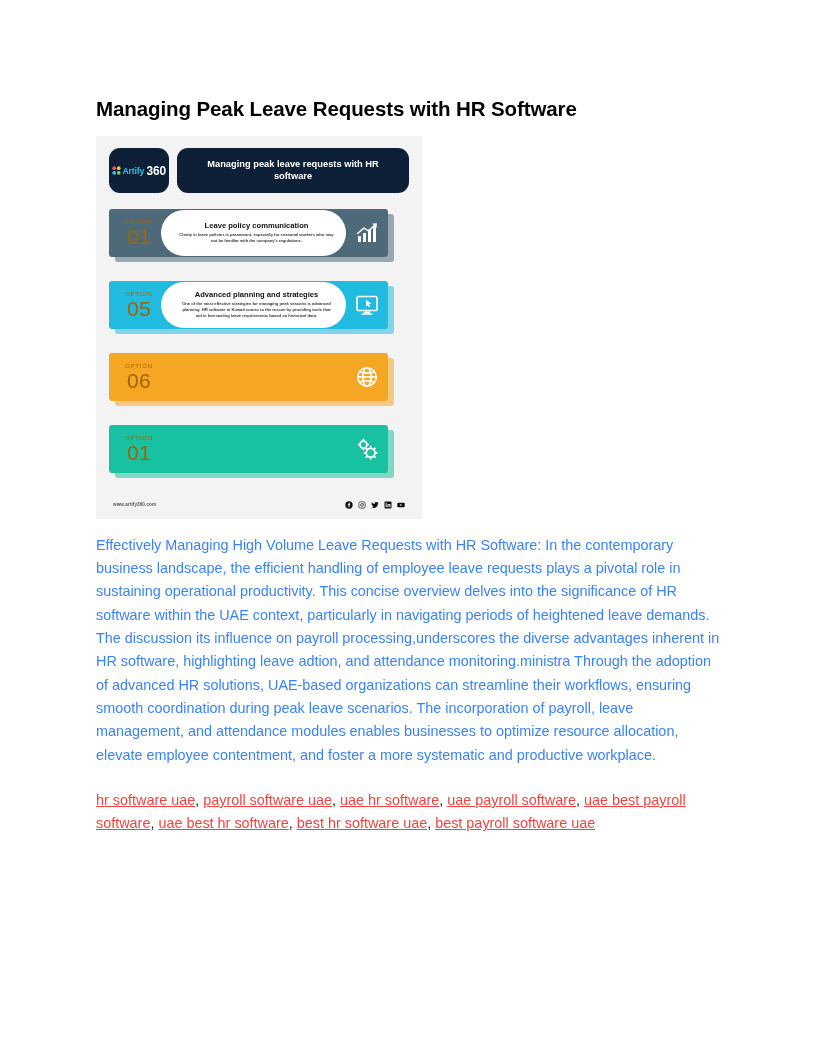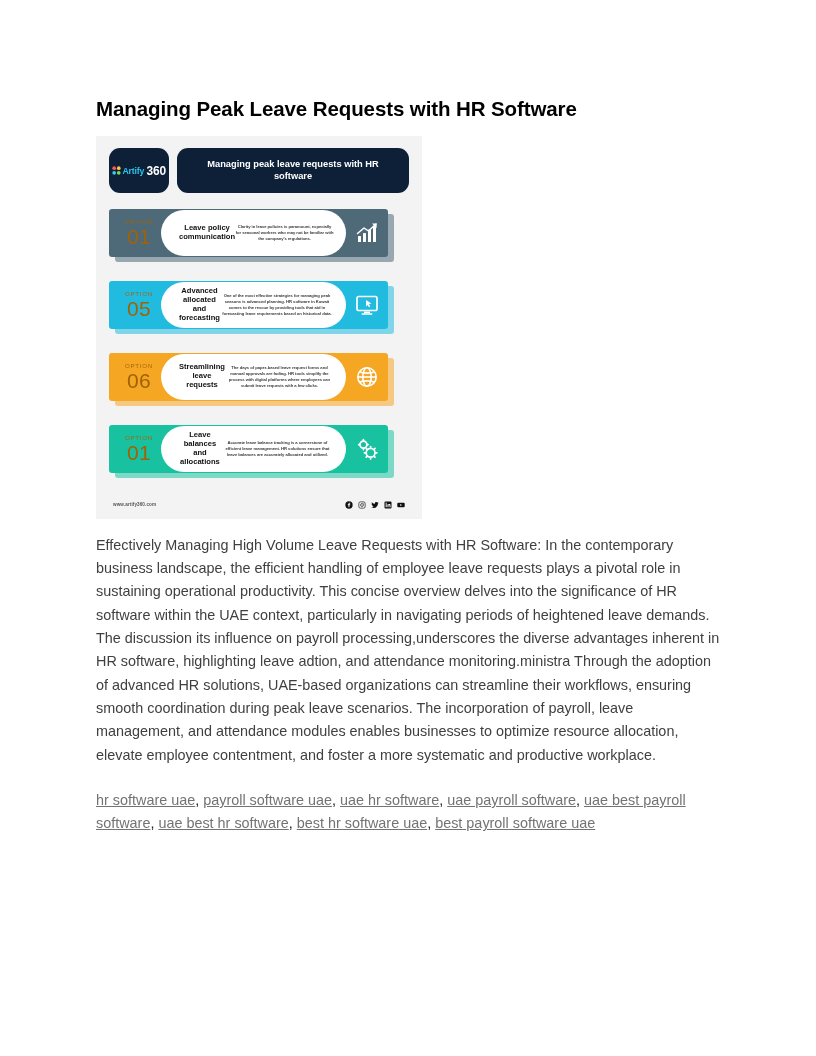--- a/index.html
+++ b/index.html
@@ -166,21 +166,21 @@
   .opt-pill {
     position: absolute;
     left: 52px;
     top: 1px;
     width: 185px;
     height: 46px;
     background: #ffffff;
     border-radius: 24px;
     z-index: 2;
     display: flex;
-    flex-direction: row;
+    flex-direction: column;
     align-items: center;
     justify-content: center;
     padding: 2px 12px 2px 18px;
     box-sizing: border-box;
     text-align: center;
   }
   .opt-head {
     font-size: 7.6px;
     font-weight: bold;
     color: #111111;
@@ -234,34 +234,34 @@
     width: 8px;
     height: 8px;
   }
   .ig-social svg { display: block; }
 
   
   .body-text {
     margin: 15px 0 0 0;
     font-size: 14.4px;
     line-height: 1.62;
-    color: #404040;
+    color: #3b82f6;
     max-width: 625px;
     text-align: left;
   }
 
   .link-line {
     margin: 22px 0 0 0;
     font-size: 14.4px;
     line-height: 1.6;
     color: #1155cc;
     max-width: 615px;
   }
   .link-line a {
-    color: #737373;
+    color: #ef4444;
   }
   .link-line .sep {
     color: #1a1a1a;
     text-decoration: none;
   }
 </style>
 </head>
 <body>
 
 <div class="page">
@@ -310,65 +310,57 @@
     </div>
 
     <div class="opt-row">
       <div class="opt-shadow" style="background:#22bbe0"></div>
       <div class="opt-bar" style="background:#22bbe0"></div>
       <div class="opt-left">
         <span class="opt-label">OPTION</span>
         <span class="opt-num">05</span>
       </div>
       <div class="opt-pill">
-        <div class="opt-head">Advanced allocated and forecasting</div>
+        <div class="opt-head">Advanced planning and strategies</div>
         <div class="opt-desc">One of the most effective strategies for managing peak seasons is advanced planning. HR software in Kuwait comes to the rescue by providing tools that aid in forecasting leave requirements based on historical data.</div>
       </div>
       <div class="opt-icon" style="background:#22bbe0">
         <svg width="24" height="24" viewBox="0 0 24 24">
           <rect x="2" y="3.5" width="20" height="14" rx="1.8" fill="none" stroke="#ffffff" stroke-width="1.7"></rect>
           <rect x="9" y="18.5" width="6" height="1.6" fill="#ffffff"></rect>
           <rect x="6.5" y="20.2" width="11" height="1.6" rx="0.8" fill="#ffffff"></rect>
           <path d="M11 7 L16.4 10.6 L14 11.2 L15.2 13.6 L13.9 14.3 L12.7 11.9 L11 13.4 Z" fill="#ffffff"></path>
         </svg>
       </div>
     </div>
 
     <div class="opt-row">
       <div class="opt-shadow" style="background:#f5a623"></div>
       <div class="opt-bar" style="background:#f5a623"></div>
       <div class="opt-left">
         <span class="opt-label">OPTION</span>
         <span class="opt-num">06</span>
-      </div>
-      <div class="opt-pill">
-        <div class="opt-head">Streamlining leave requests</div>
-        <div class="opt-desc">The days of paper-based leave request forms and manual approvals are fading. HR tools simplify the process with digital platforms where employees can submit leave requests with a few clicks.</div>
       </div>
       <div class="opt-icon" style="background:#f5a623">
         <svg width="24" height="24" viewBox="0 0 24 24" fill="none" stroke="#ffffff" stroke-width="1.6">
           <circle cx="12" cy="12" r="9.2"></circle>
           <ellipse cx="12" cy="12" rx="4.2" ry="9.2"></ellipse>
           <line x1="2.8" y1="12" x2="21.2" y2="12"></line>
           <path d="M4.6 6.6 C7.6 8.6 16.4 8.6 19.4 6.6"></path>
           <path d="M4.6 17.4 C7.6 15.4 16.4 15.4 19.4 17.4"></path>
         </svg>
       </div>
     </div>
 
     <div class="opt-row">
       <div class="opt-shadow" style="background:#18c2a0"></div>
       <div class="opt-bar" style="background:#18c2a0"></div>
       <div class="opt-left">
         <span class="opt-label">OPTION</span>
         <span class="opt-num">01</span>
-      </div>
-      <div class="opt-pill">
-        <div class="opt-head">Leave balances and allocations</div>
-        <div class="opt-desc">Accurate leave balance tracking is a cornerstone of efficient leave management. HR solutions ensure that leave balances are accurately allocated and utilized.</div>
       </div>
       <div class="opt-icon" style="background:#18c2a0">
         <svg width="24" height="24" viewBox="0 0 24 24" fill="none" stroke="#ffffff" stroke-width="1.7">
           <circle cx="8.4" cy="7.6" r="3.5"></circle>
           <circle cx="15.6" cy="15.8" r="4.4"></circle>
           <path d="M15.6 9.6 v1.2 M15.6 20.8 v1.2 M9.4 15.8 h1.2 M20.6 15.8 h1.2 M11.2 11.4 l0.9 0.9 M19.1 19.3 l0.9 0.9 M20 11.4 l-0.9 0.9 M12.1 19.3 l-0.9 0.9" stroke-linecap="round"></path>
           <path d="M8.4 2.6 v1.1 M8.4 11.5 v1.1 M3.7 7.6 h1.1 M12 7.6 h1.1" stroke-linecap="round"></path>
         </svg>
       </div>
     </div>

